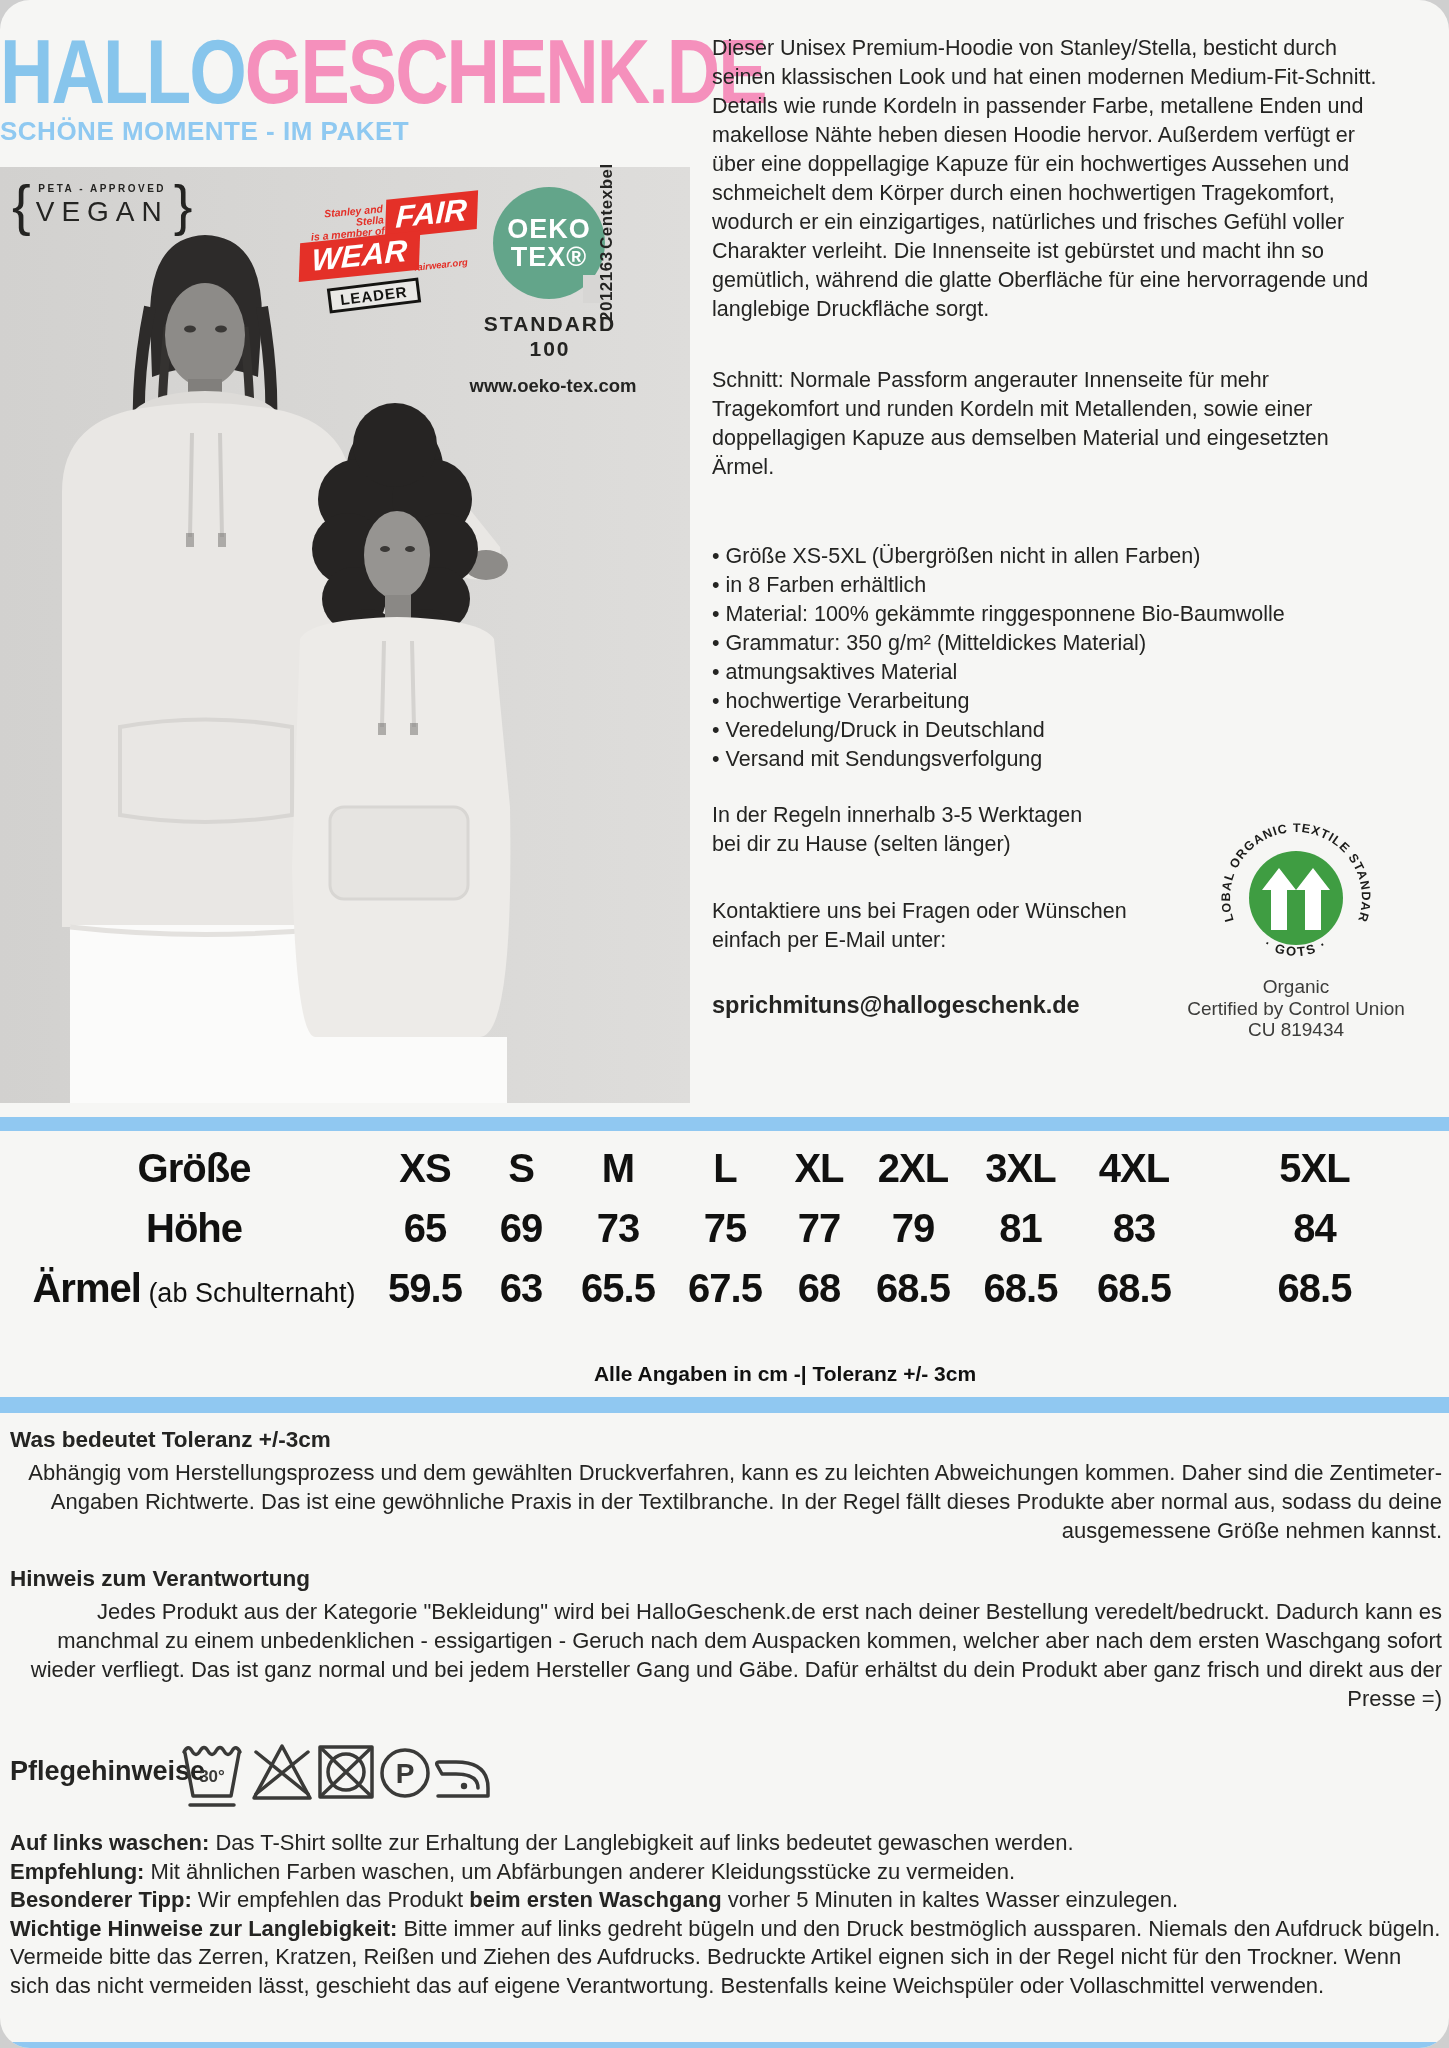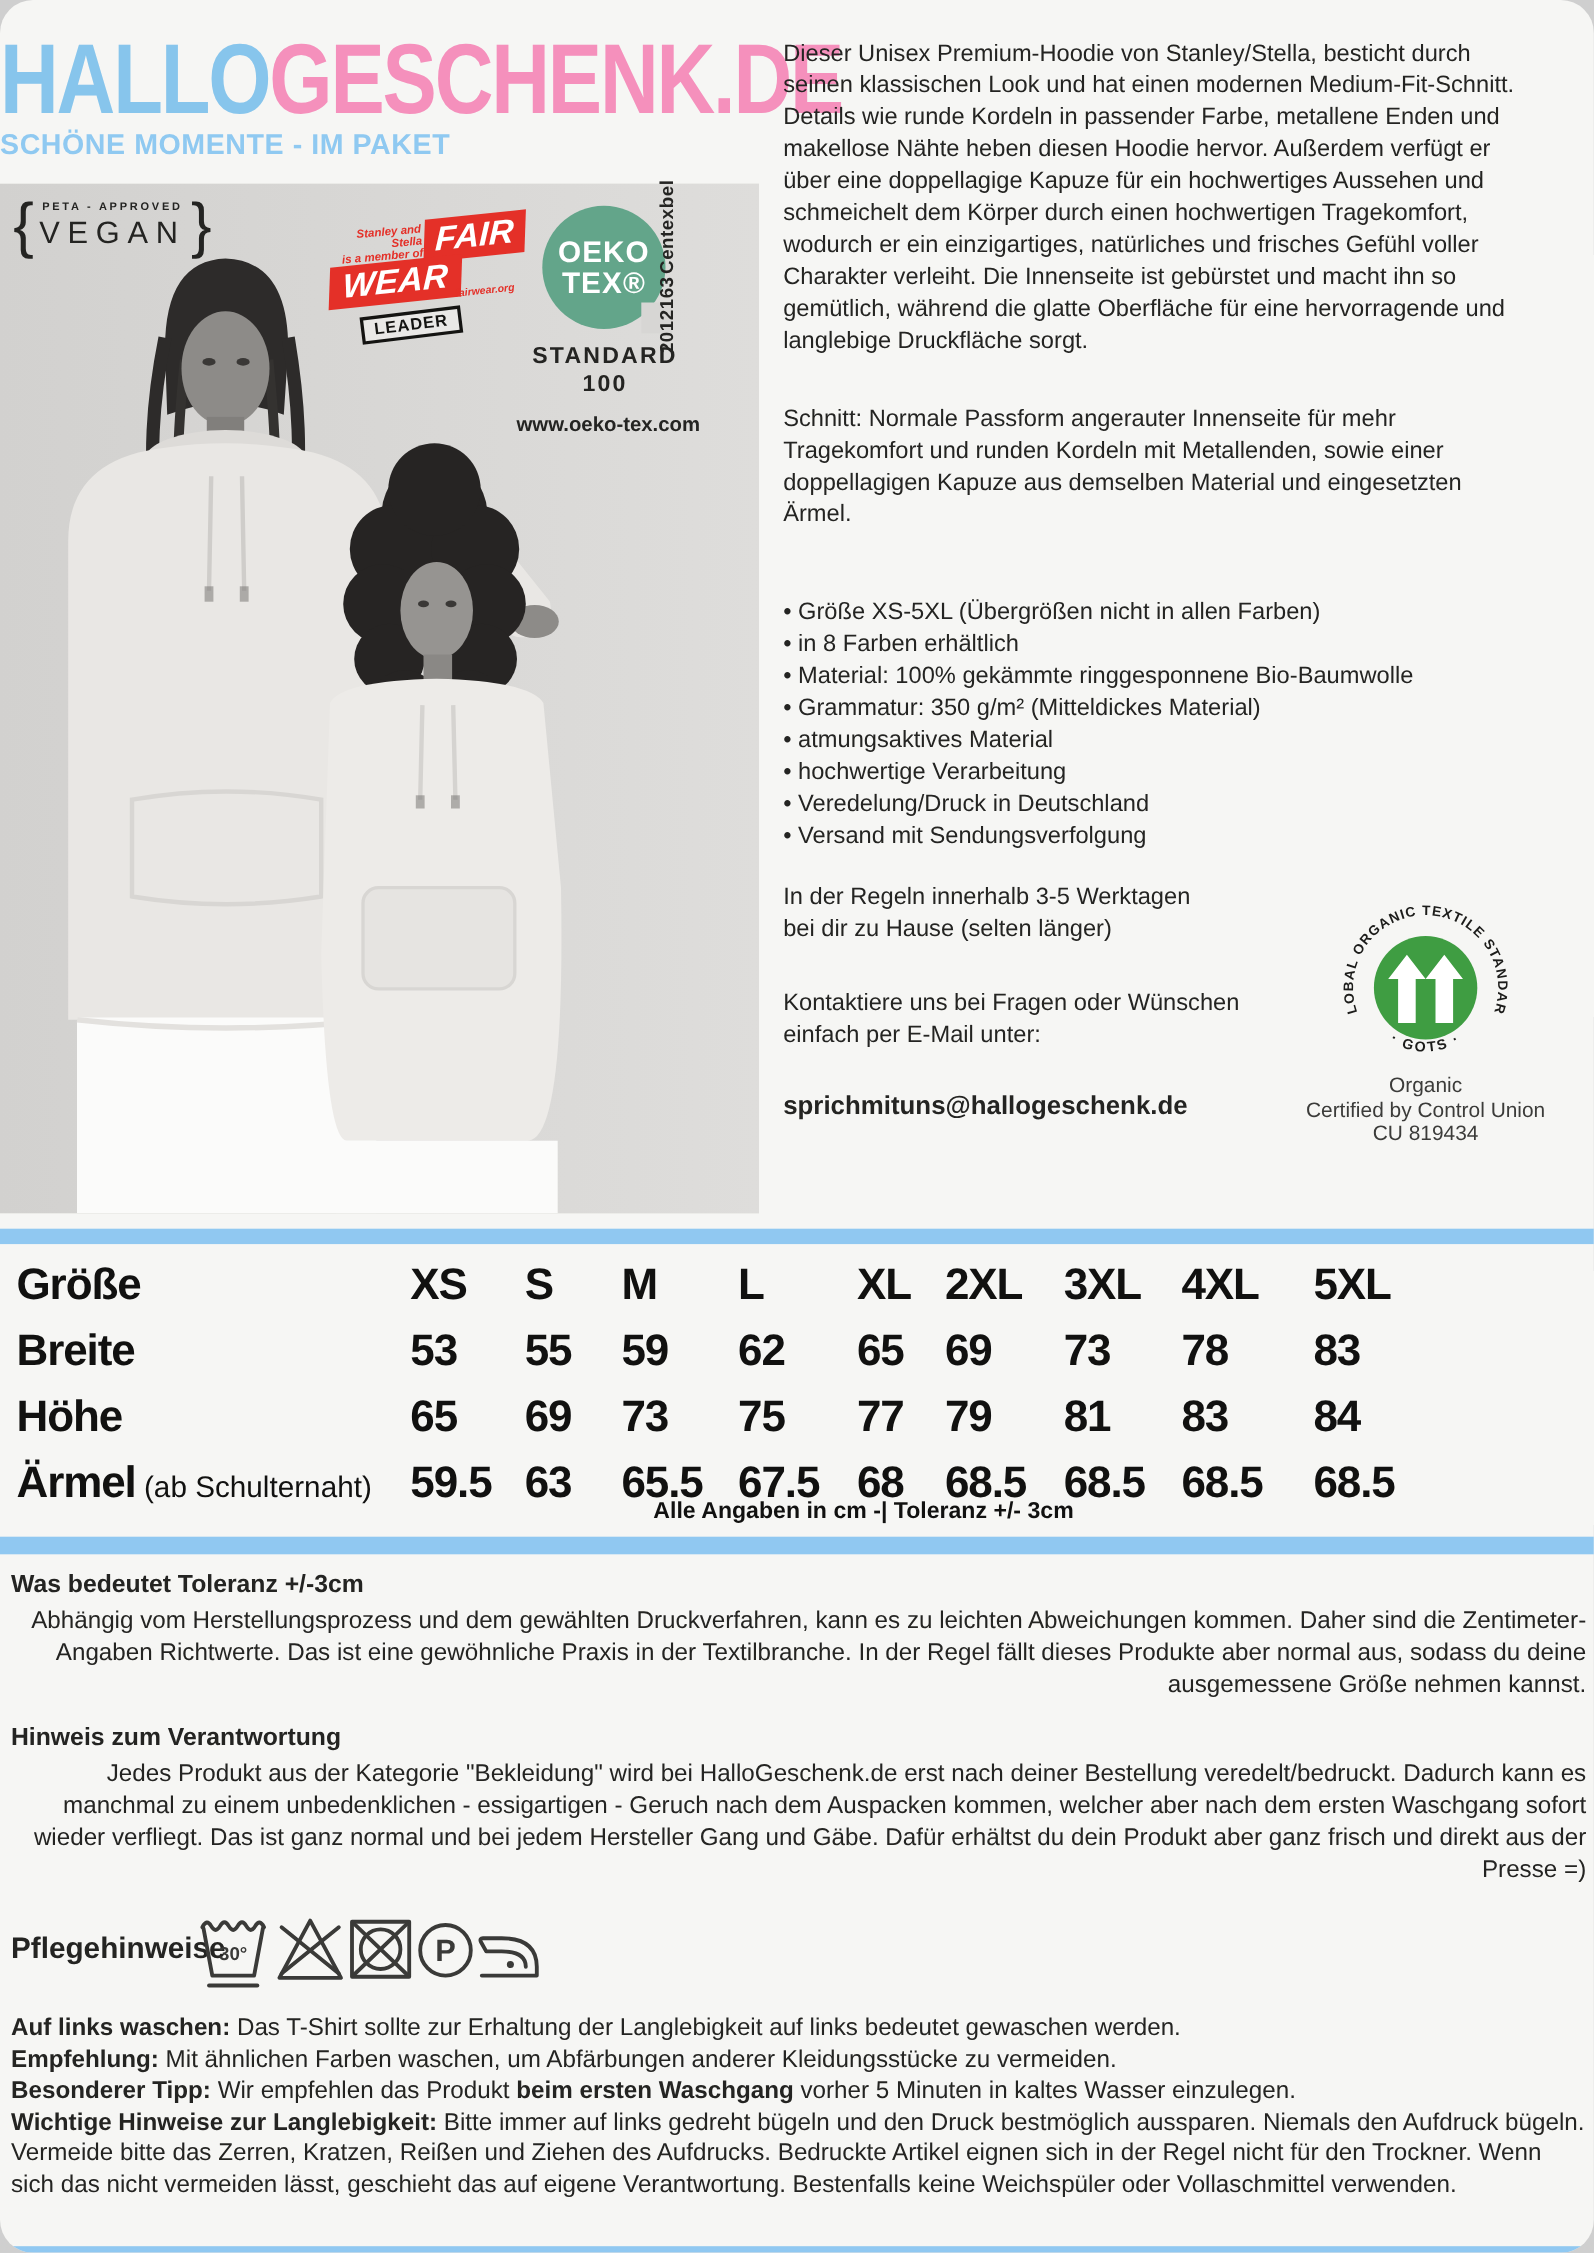--- a/index.html
+++ b/index.html
@@ -61,21 +61,21 @@
   .r-email{margin:36px 0 0 0;font-weight:700;font-size:23.5px;}
   
   .gots{position:absolute;left:1168px;top:820px;width:256px;text-align:center;}
   .gots-caption{font-size:19px;line-height:21.5px;color:#3c3c3a;margin-top:2px;}
   
   .band{position:absolute;left:0;width:1449px;background:#90C8F1;}
   .band-top{top:1117px;height:14px;} .band-mid{top:1397px;height:16px;}
   .band-bottom{top:2042px;height:6px;}
   .size-table{position:absolute;left:15px;top:1138px;border-collapse:collapse;width:1420px;}
   .size-table td{padding:0;vertical-align:middle;font-weight:700;font-size:40px;letter-spacing:-1px;
-                 color:#111110;height:60px;text-align:left;}
+                 color:#111110;height:60px;text-align:center;}
   .size-table td.tlabel{font-size:40px;}
   .size-table td.tlabel .sub{font-size:27px;font-weight:400;letter-spacing:0;}
   .size-note{position:absolute;left:360px;top:1362px;width:850px;text-align:center;
              font-weight:700;font-size:21px;color:#111110;}
   
   .sec-title{position:absolute;left:10px;width:1432px;font-weight:700;font-size:22.5px;}
   .sec-body{position:absolute;left:10px;width:1432px;font-size:22px;line-height:29px;text-align:right;}
   .tol-title{top:1427px;} .tol-body{top:1458px;}
   .print-title{top:1566px;} .print-body{top:1597px;}
   .care-title{position:absolute;left:10px;top:1756px;font-weight:700;font-size:27px;}
@@ -247,32 +247,20 @@
           <td>S</td>
           <td>M</td>
           <td>L</td>
           <td>XL</td>
           <td>2XL</td>
           <td>3XL</td>
           <td>4XL</td>
           <td>5XL</td>
         </tr>
         <tr>
-          <td class="tlabel"><span>Breite</span></td>
-          <td>53</td>
-          <td>55</td>
-          <td>59</td>
-          <td>62</td>
-          <td>65</td>
-          <td>69</td>
-          <td>73</td>
-          <td>78</td>
-          <td>83</td>
-        </tr>
-        <tr>
           <td class="tlabel"><span>Höhe</span></td>
           <td>65</td>
           <td>69</td>
           <td>73</td>
           <td>75</td>
           <td>77</td>
           <td>79</td>
           <td>81</td>
           <td>83</td>
           <td>84</td>

